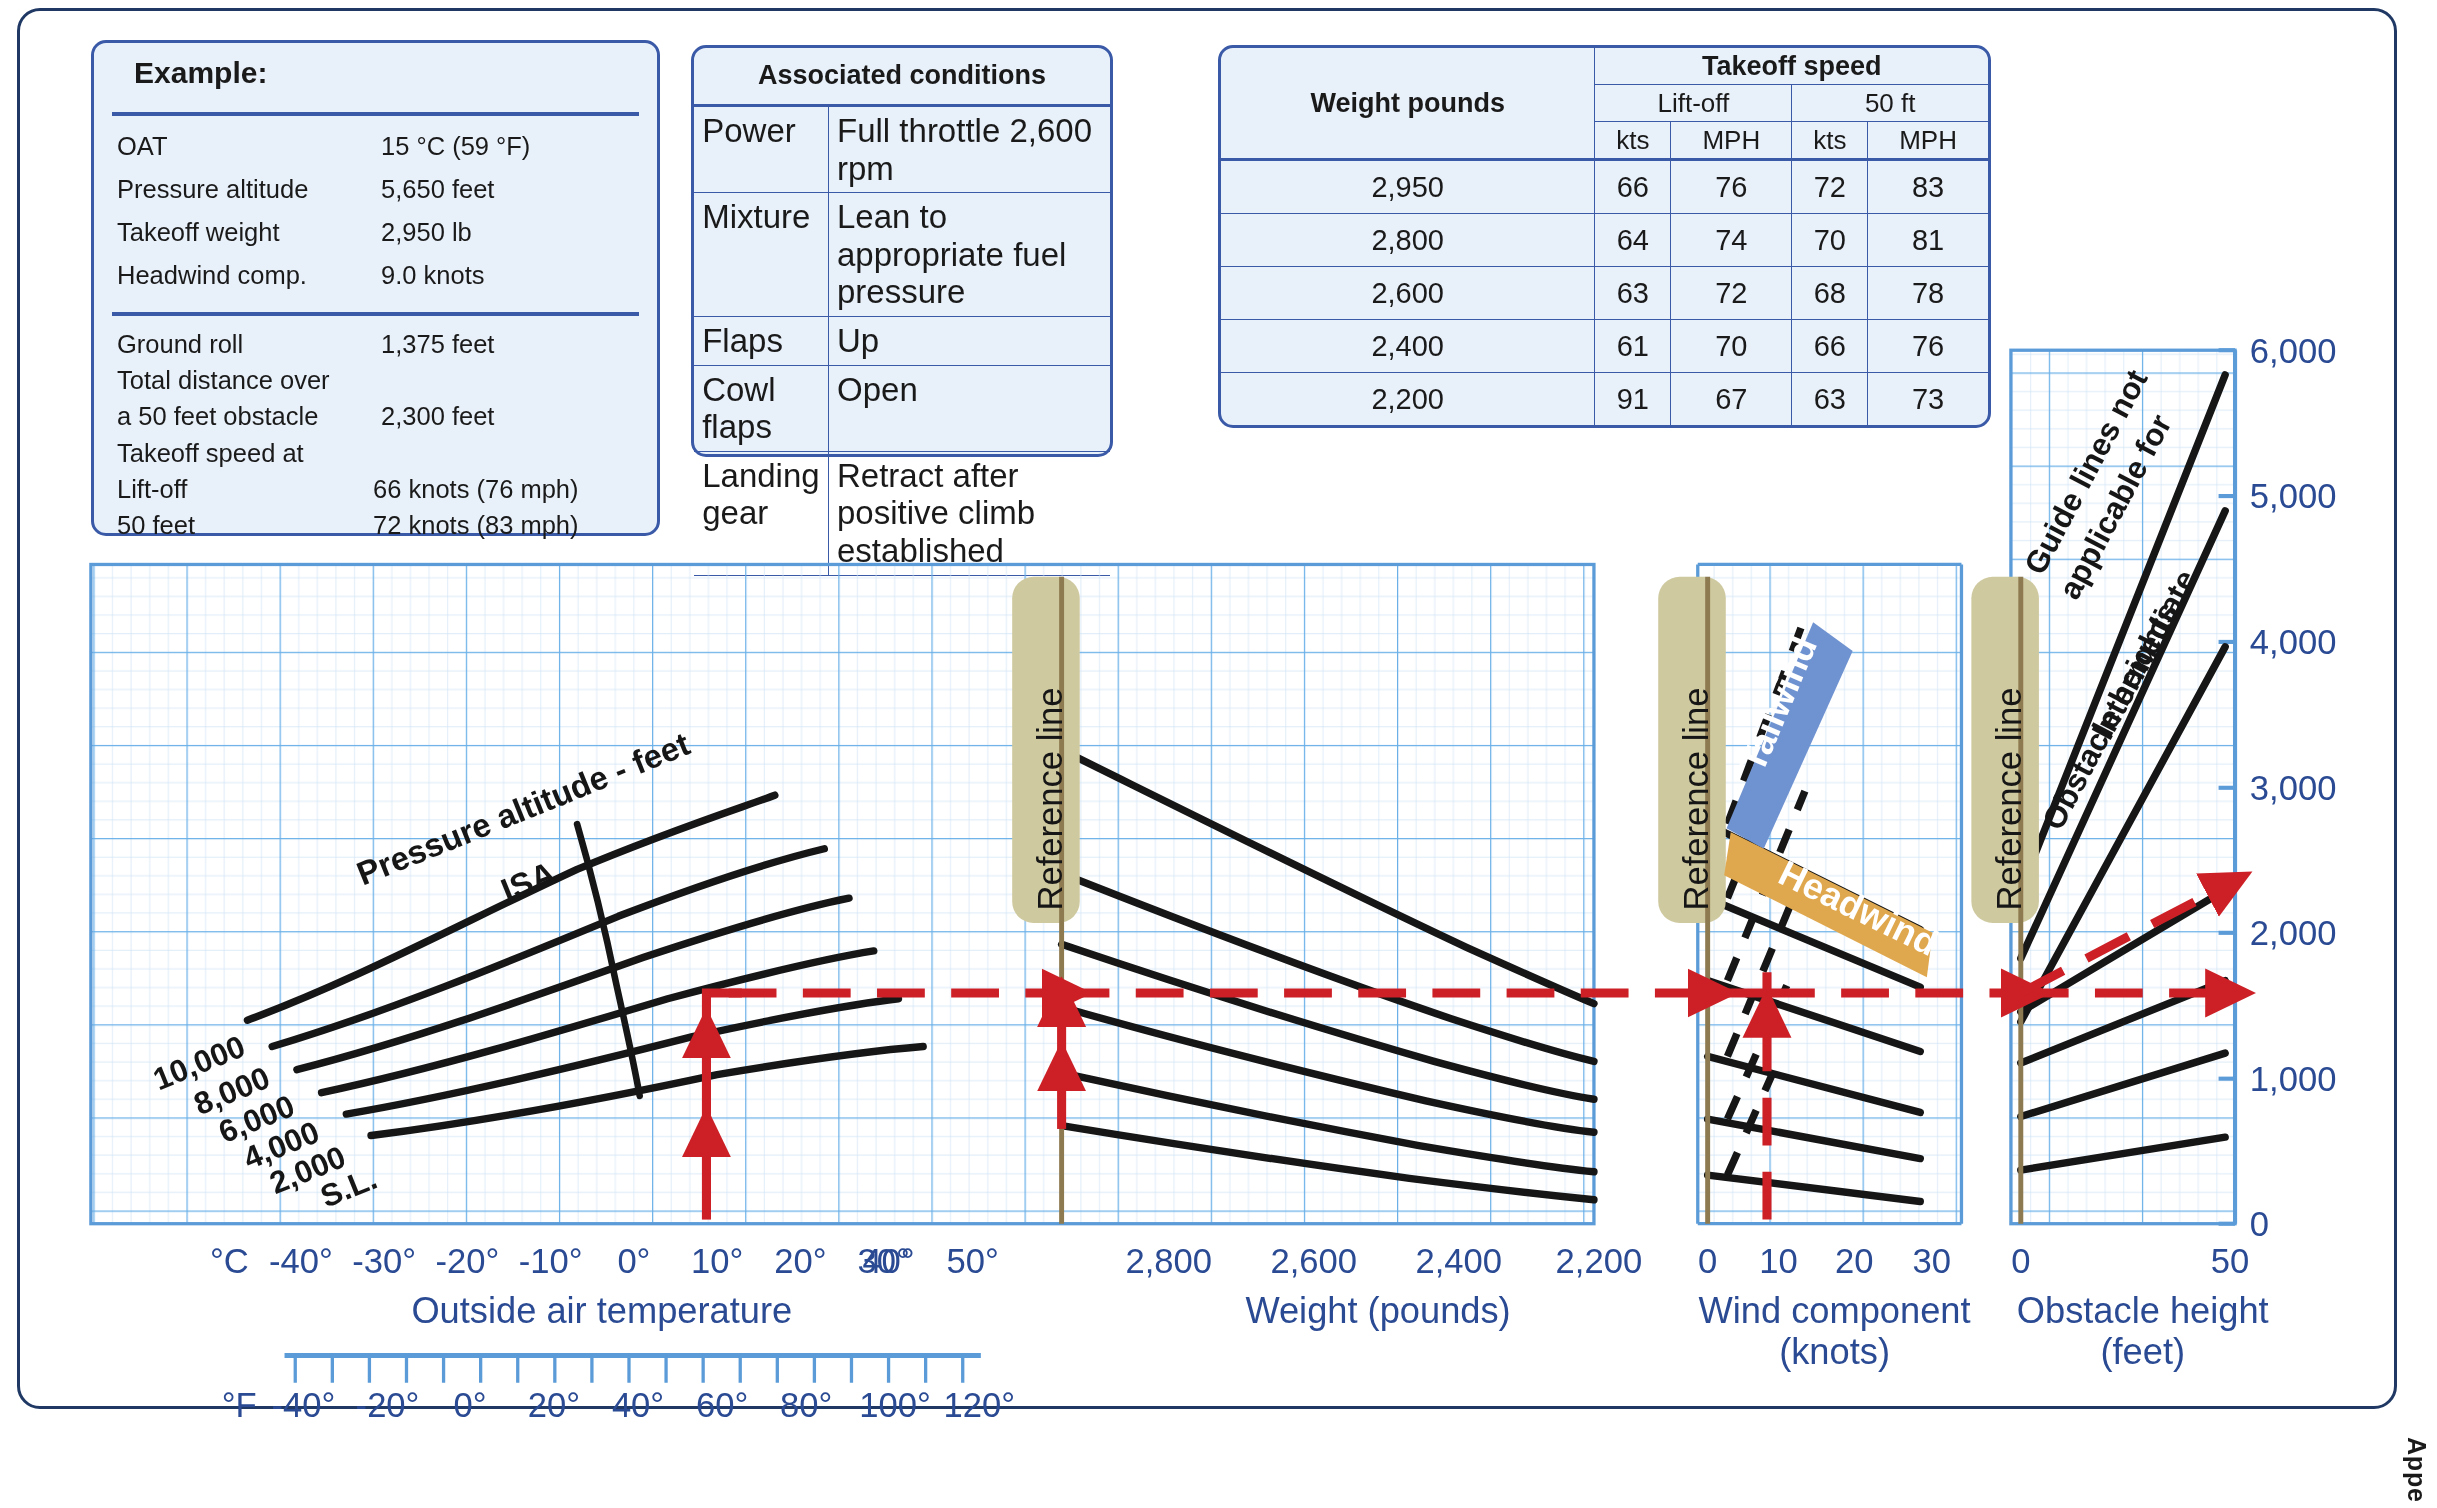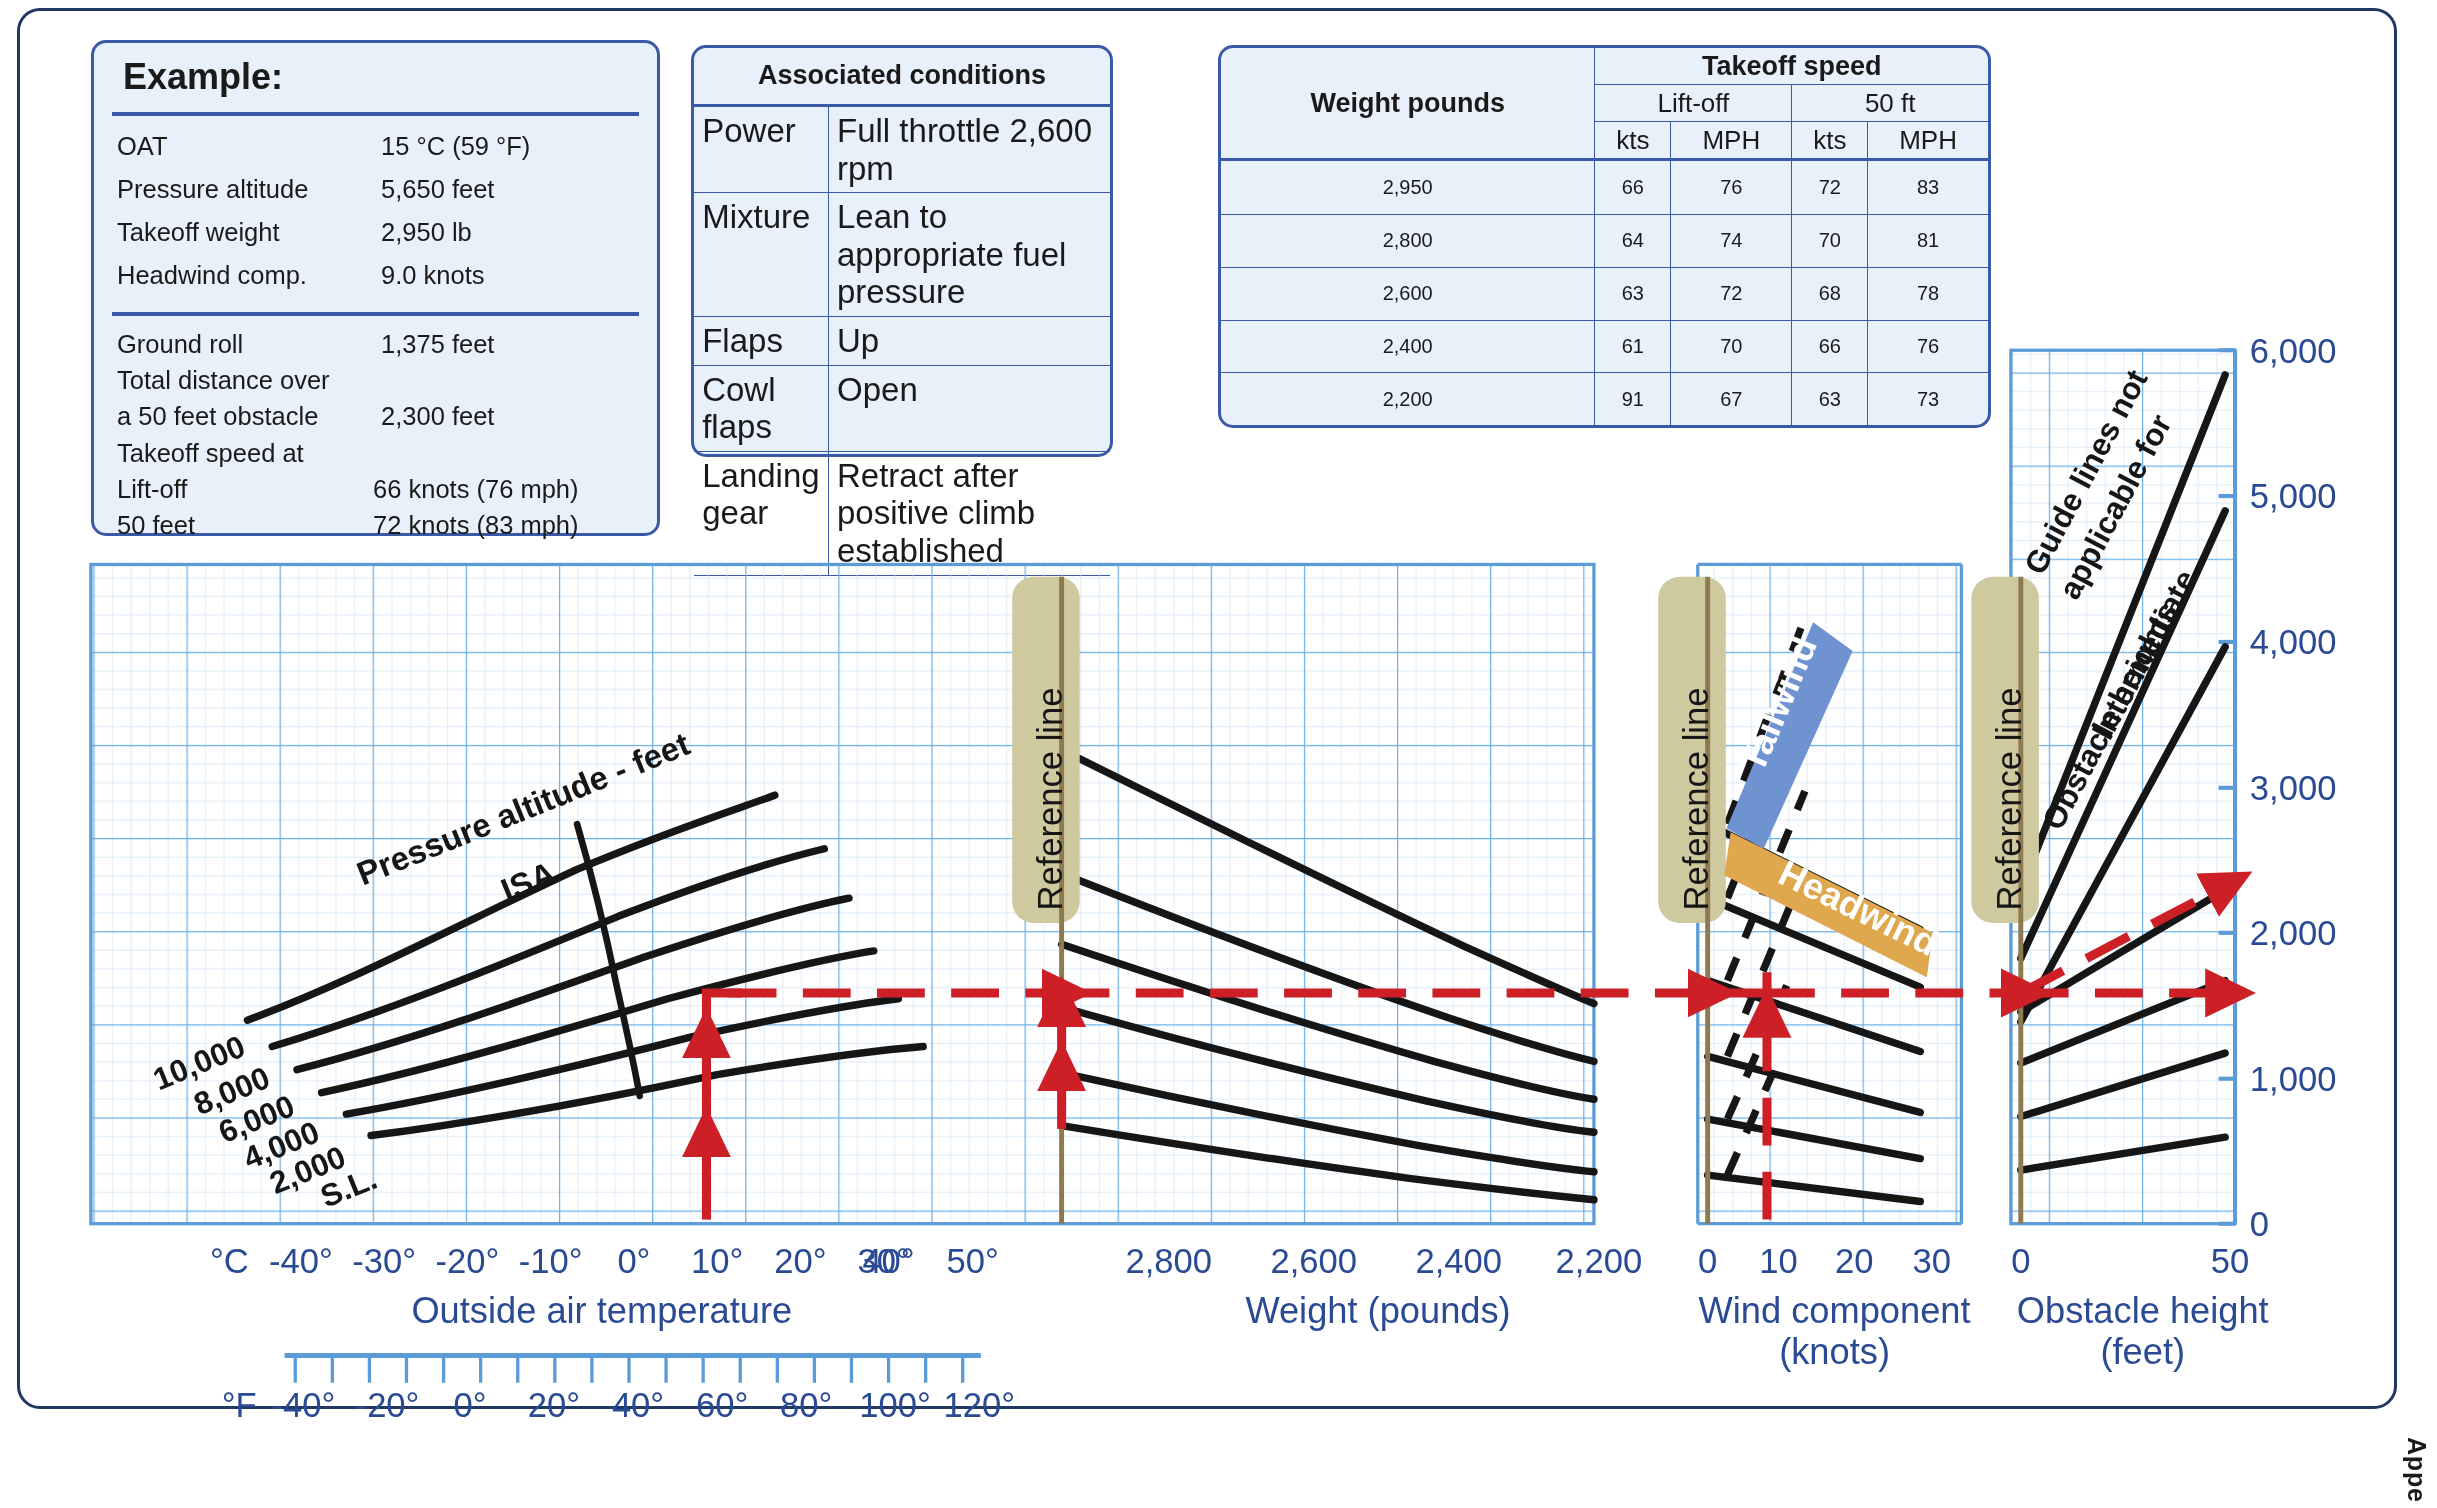--- a/index.html
+++ b/index.html
@@ -25,22 +25,22 @@
   .infobox{
     position:absolute;
     background:#e8f0fa;
     border:3.3px solid #3a5aa8;
     border-radius:15px;
   }
 
   
   #example-box{ left:91px; top:40px; width:569px; height:496px; padding:0; }
   #example-title{
-    position:absolute; left:29px; top:13px;
-    font-size:36px; font-weight:bold; color:#1a1a1a;
+    position:absolute; left:40px; top:13px;
+    font-size:30px; font-weight:bold; color:#1a1a1a;
   }
   .hrule{ position:absolute; background:#3a5aa8; height:4.1px; }
   #example-rule1{ left:18px; top:69px; width:527px; }
   #example-rule2{ left:18px; top:269px; width:527px; }
   .ex-row{ position:absolute; font-size:25.5px; color:#1a1a1a; white-space:nowrap; }
   .ex-lab{ left:23px; }
   .ex-val{ left:287px; }
 
   
   #assoc-box{ left:691px; top:45px; width:422px; height:412px; }
@@ -73,21 +73,21 @@
   #speed-table th, #speed-table td{
     border:1.6px solid #3a5aa8; padding:2.5px 3.3px; font-weight:normal;
   }
   #speed-table th.hd{ font-weight:bold; font-size:27px; }
   #speed-table tr:first-child th:first-child{ border-top:none; border-left:none;border-radius:32px; }
   #speed-table .edge-l{ border-left:none; }
   #speed-table .edge-r{ border-right:none; }
   #speed-table .edge-t{ border-top:none; }
   #speed-table .edge-b{ border-bottom:none; }
   #speed-table tbody tr:first-child td{ border-top:3.3px solid #3a5aa8; }
-  #speed-table tbody td{ font-size:20px; }
+  #speed-table tbody td{ font-size:29px; }
 
   
   #chart-wrap{
     position:absolute; left:0; top:0; width:2438px; height:1508px;
     pointer-events:none;
   }
   #chart-svg{ position:absolute; left:0; top:0; }
 
   
   #appendix-mark{

